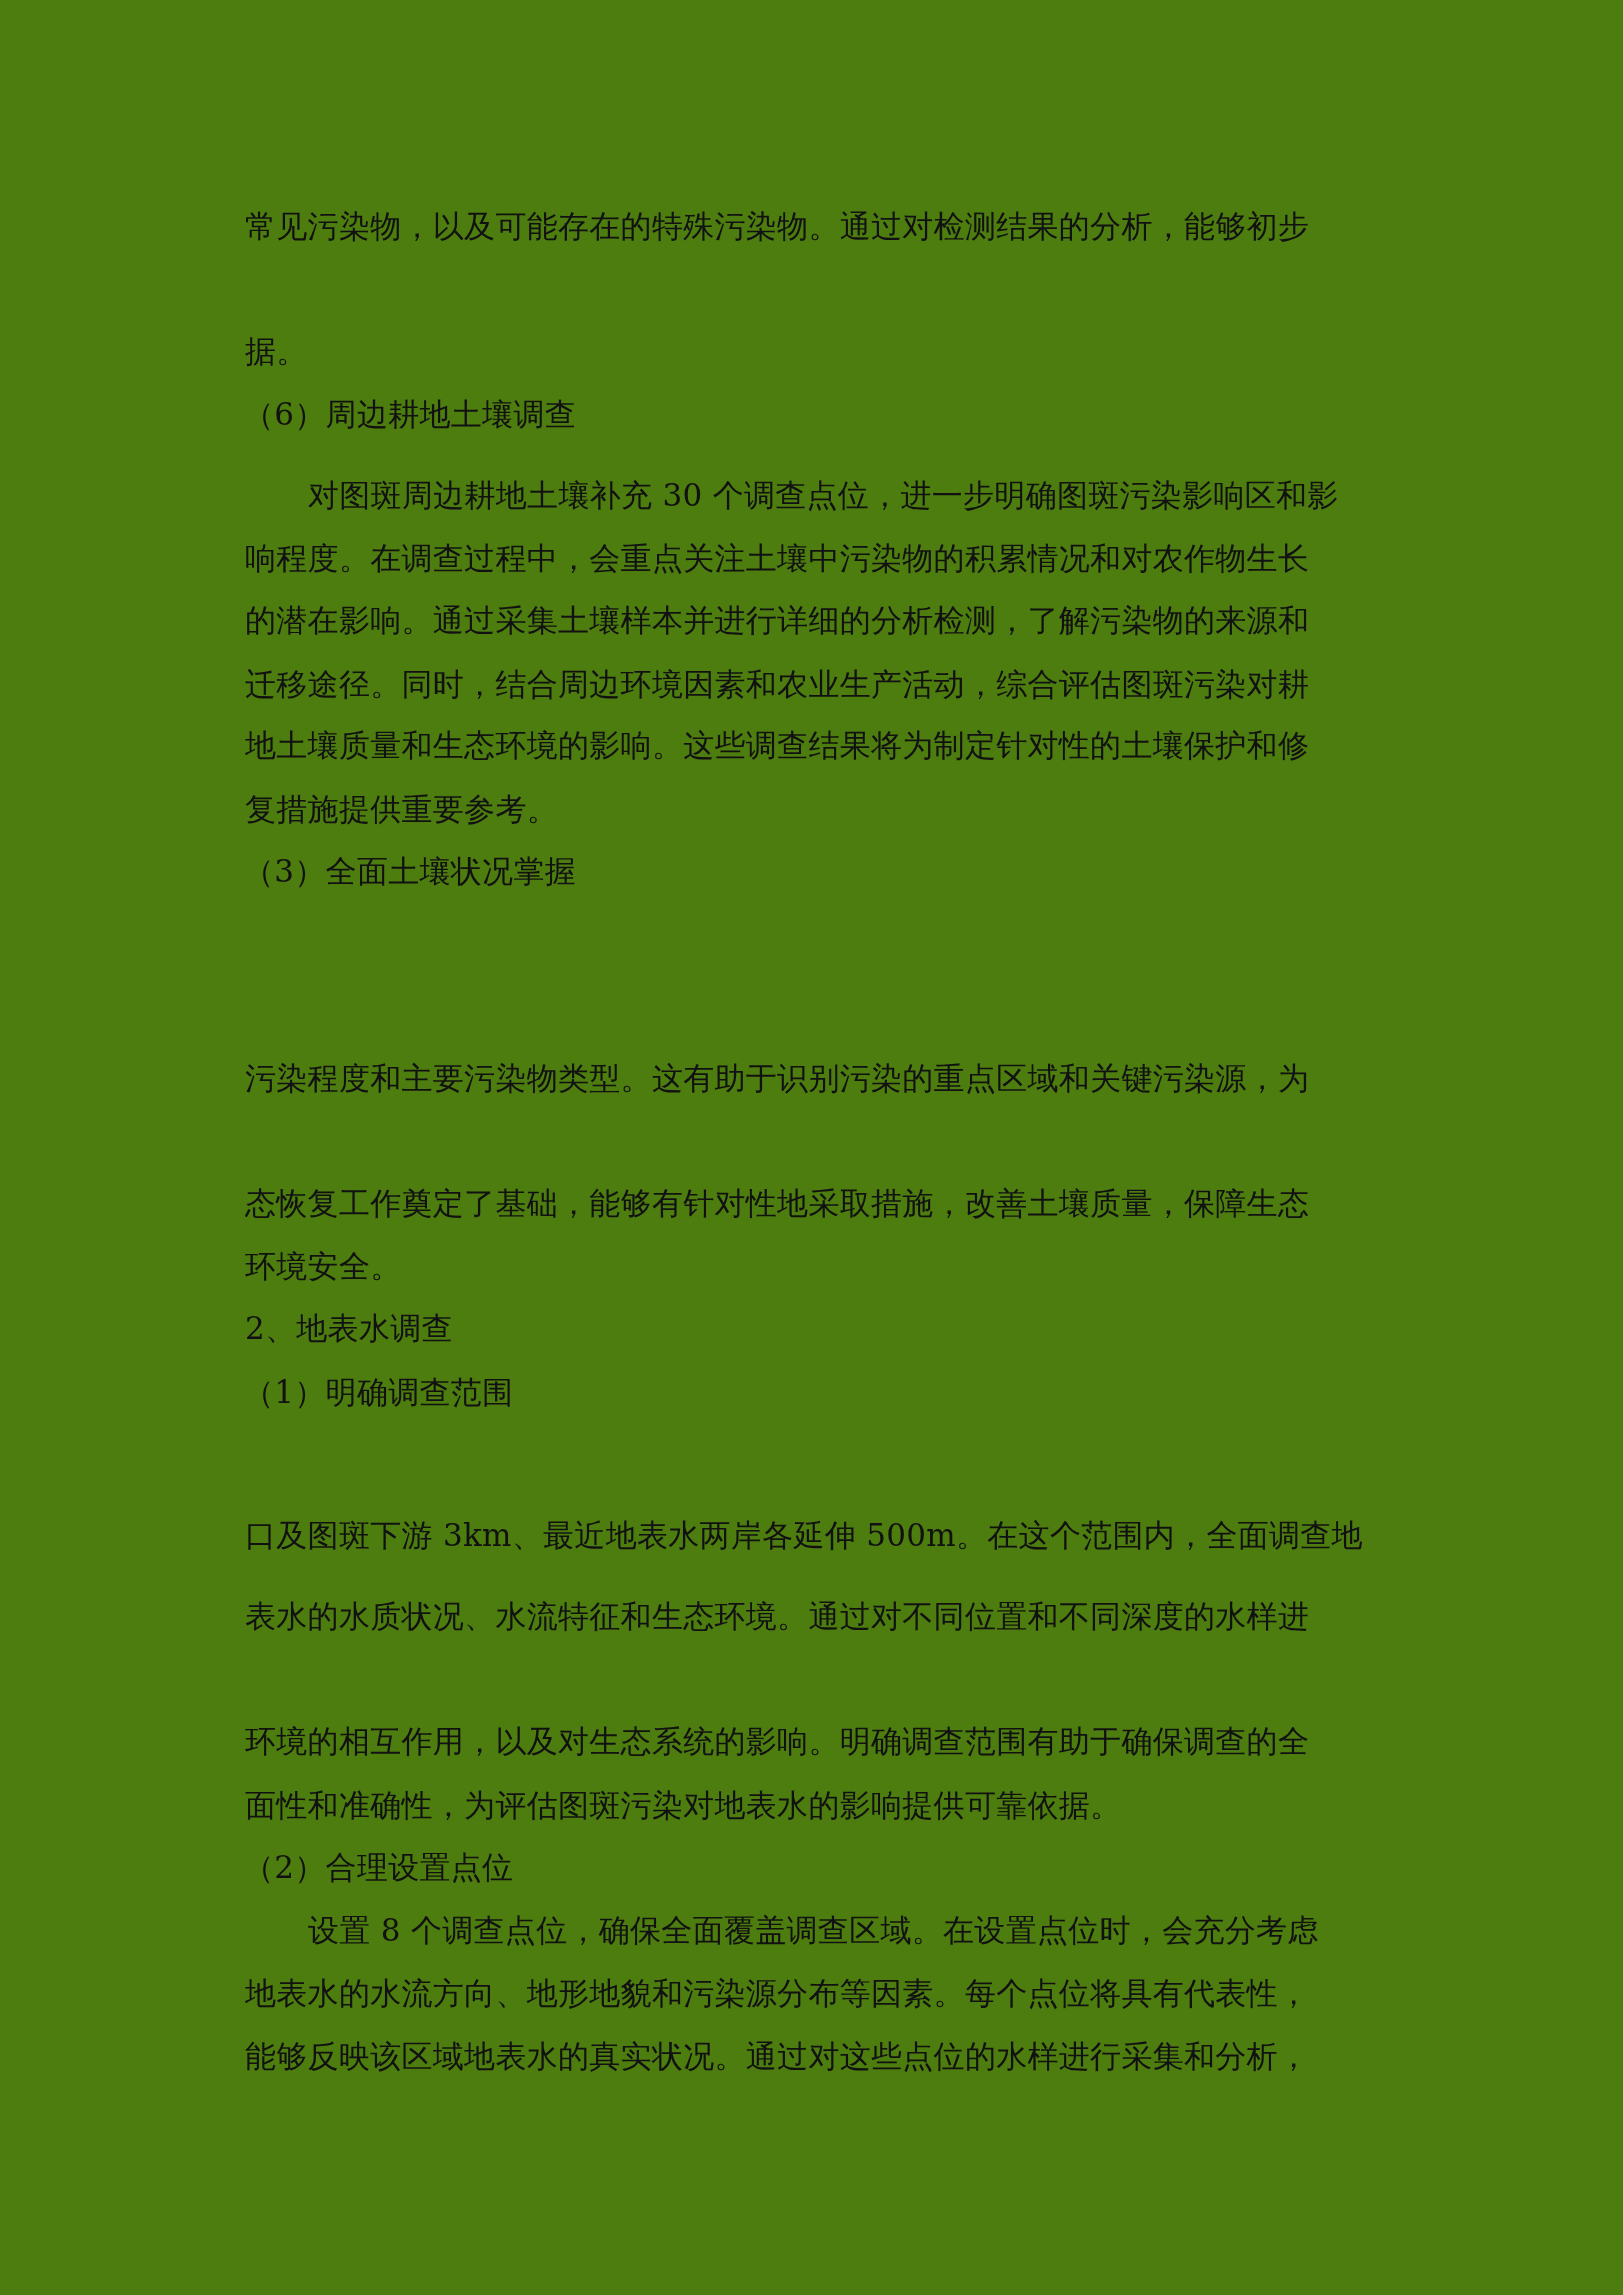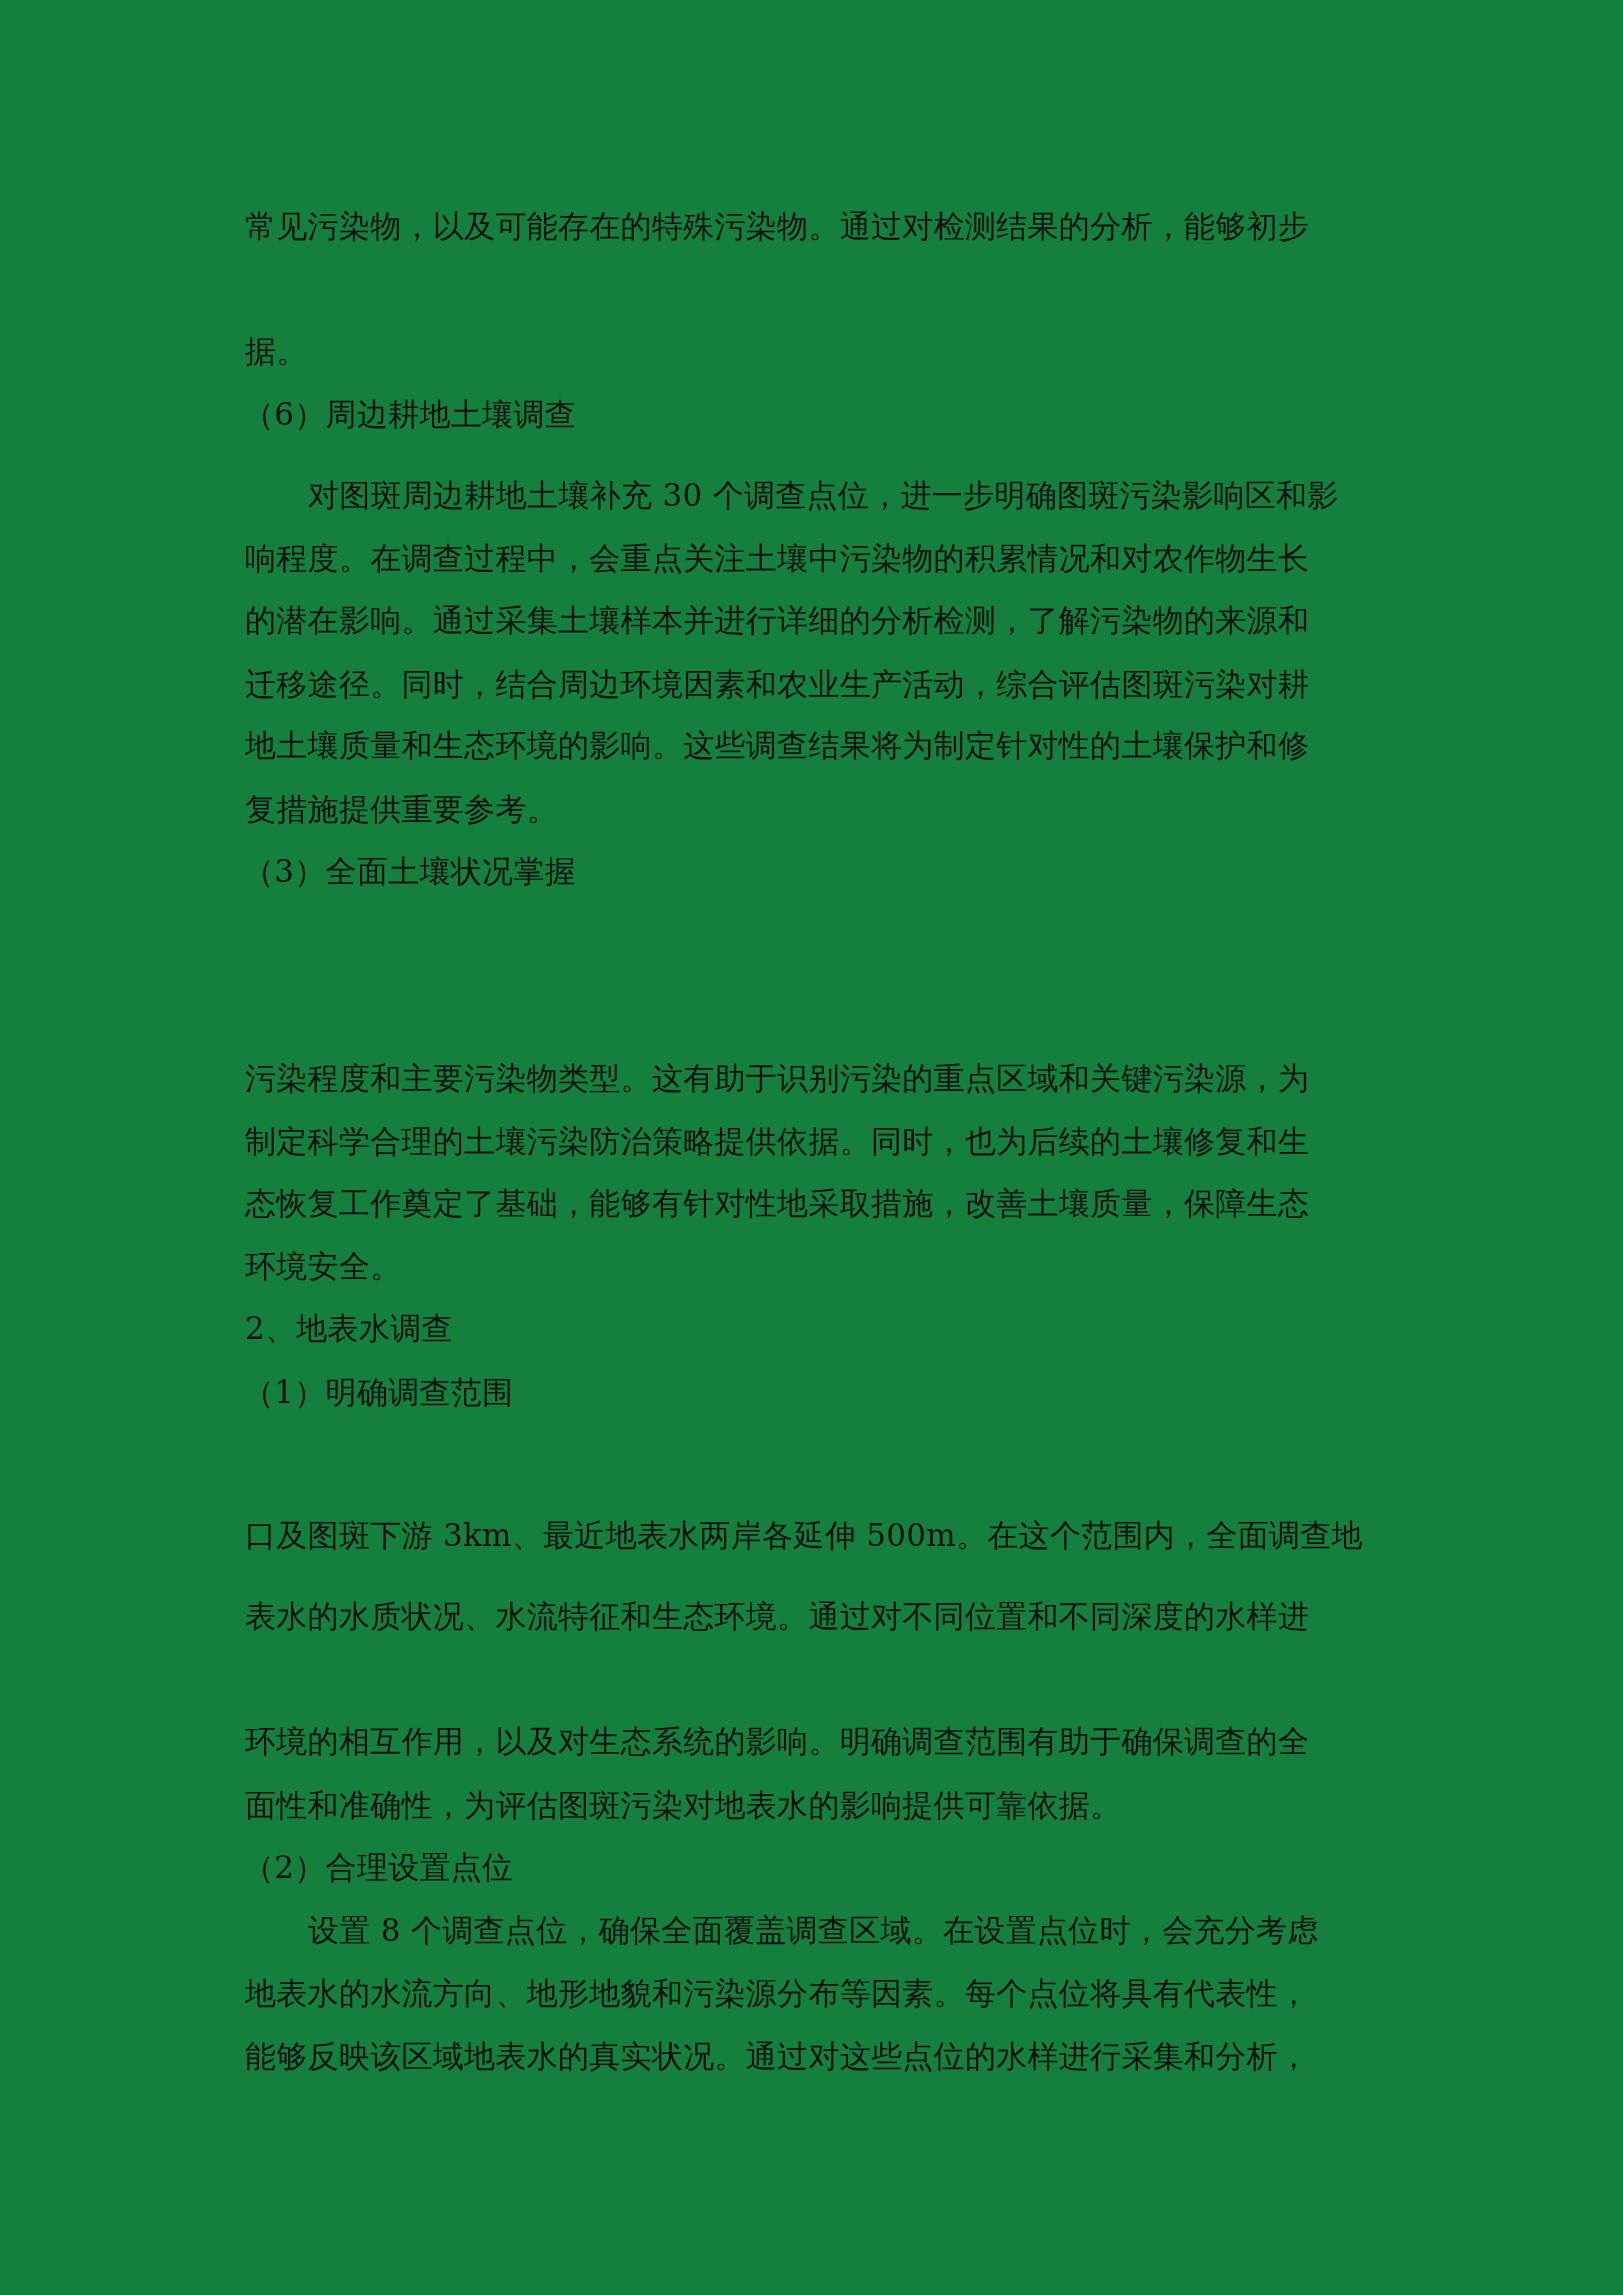--- a/index.html
+++ b/index.html
@@ -1,18 +1,18 @@
 <!DOCTYPE html>
 <html style="font-size:10.5px"><head>
 <meta charset="utf-8">
 <style>
   html, body { margin: 0; padding: 0; background: #ffffff; }
   body { width: 1623px; height: 2295px; position: relative; overflow: hidden;
          font-family: "DejaVu Serif", "Liberation Serif", serif; color: #111111; }
-  .page { position: absolute; left: 0; top: 0; width: 1623px; height: 2295px; background: #15803d; }
+  .page { position: absolute; left: 0; top: 0; width: 1623px; height: 2295px; background: #4d7c0f; }
   .line { position: absolute; left: 245px; font-size: 31px; line-height: 39px; white-space: nowrap; letter-spacing: 0.3px; }
   .indent { left: 308px; }
   .sub { left: 243px; }
 </style>
 </head>
 <body>
 
 <div class="page">
 
   <div class="line" style="top:207px">常见污染物，以及可能存在的特殊污染物。通过对检测结果的分析，能够初步</div>
@@ -23,21 +23,20 @@
   <div class="line indent" style="top:476px">对图斑周边耕地土壤补充 30 个调查点位，进一步明确图斑污染影响区和影</div>
   <div class="line" style="top:539px">响程度。在调查过程中，会重点关注土壤中污染物的积累情况和对农作物生长</div>
   <div class="line" style="top:601px">的潜在影响。通过采集土壤样本并进行详细的分析检测，了解污染物的来源和</div>
   <div class="line" style="top:665px">迁移途径。同时，结合周边环境因素和农业生产活动，综合评估图斑污染对耕</div>
   <div class="line" style="top:726px">地土壤质量和生态环境的影响。这些调查结果将为制定针对性的土壤保护和修</div>
   <div class="line" style="top:790px">复措施提供重要参考。</div>
 
   <div class="line sub" style="top:852px">（3）全面土壤状况掌握</div>
 
   <div class="line" style="top:1059px">污染程度和主要污染物类型。这有助于识别污染的重点区域和关键污染源，为</div>
-  <div class="line" style="top:1122px">制定科学合理的土壤污染防治策略提供依据。同时，也为后续的土壤修复和生</div>
   <div class="line" style="top:1184px">态恢复工作奠定了基础，能够有针对性地采取措施，改善土壤质量，保障生态</div>
   <div class="line" style="top:1247px">环境安全。</div>
 
   <div class="line" style="top:1309px">2、地表水调查</div>
 
   <div class="line sub" style="top:1373px">（1）明确调查范围</div>
 
   <div class="line" style="top:1516px">口及图斑下游 3km、最近地表水两岸各延伸 500m。在这个范围内，全面调查地</div>
   <div class="line" style="top:1597px">表水的水质状况、水流特征和生态环境。通过对不同位置和不同深度的水样进</div>
   <div class="line" style="top:1786px">面性和准确性，为评估图斑污染对地表水的影响提供可靠依据。</div>

